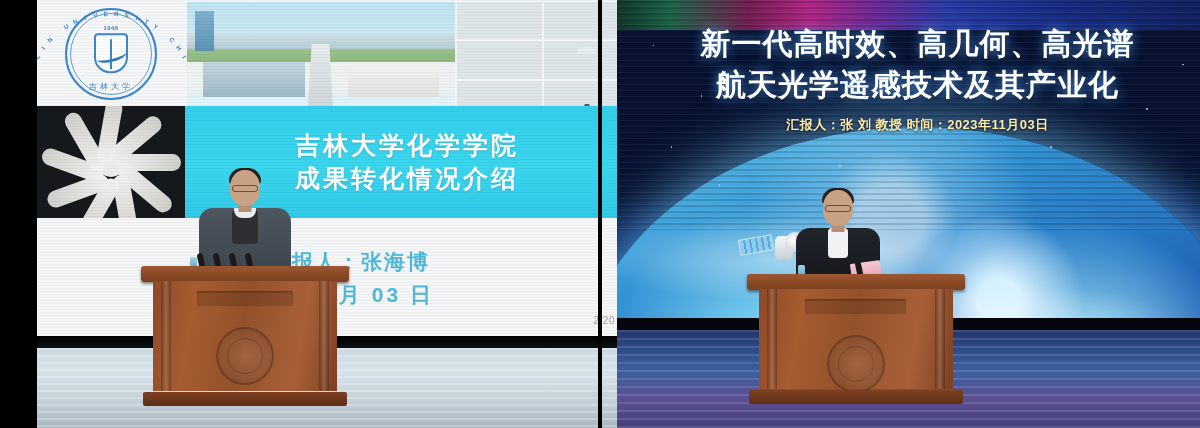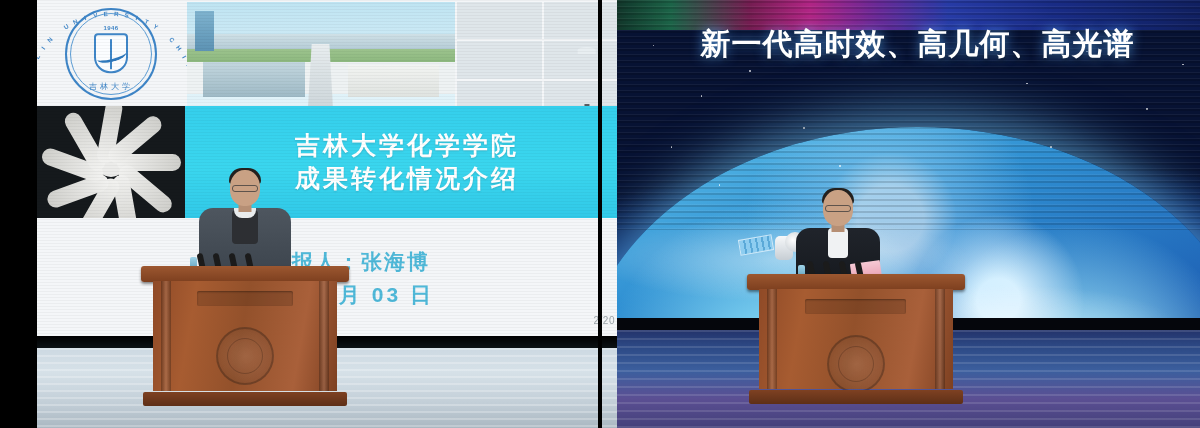--- a/index.html
+++ b/index.html
@@ -448,20 +448,22 @@
         <div class="sat-panel lp"></div>
         <div class="sat-panel rp"></div>
         <div class="sat-body"></div>
         <div class="sat-dish"></div>
       </div>
 
       <div class="r-glitch"></div>
 
       <div class="r-title">
         <div class="tl">新一代高时效、高几何、高光谱</div>
+        <div class="tl">航天光学遥感技术及其产业化</div>
+        <div class="r-meta">汇报人：张 刘 教授  时间：2023年11月03日</div>
       </div>
     </div>
 
     <div class="r-gap"></div>
     <div class="r-floor"></div>
 
     <div class="r-speaker">
       <div class="sp-body"></div>
       <div class="sp-shirt"></div>
       <div class="sp-neck"></div>

